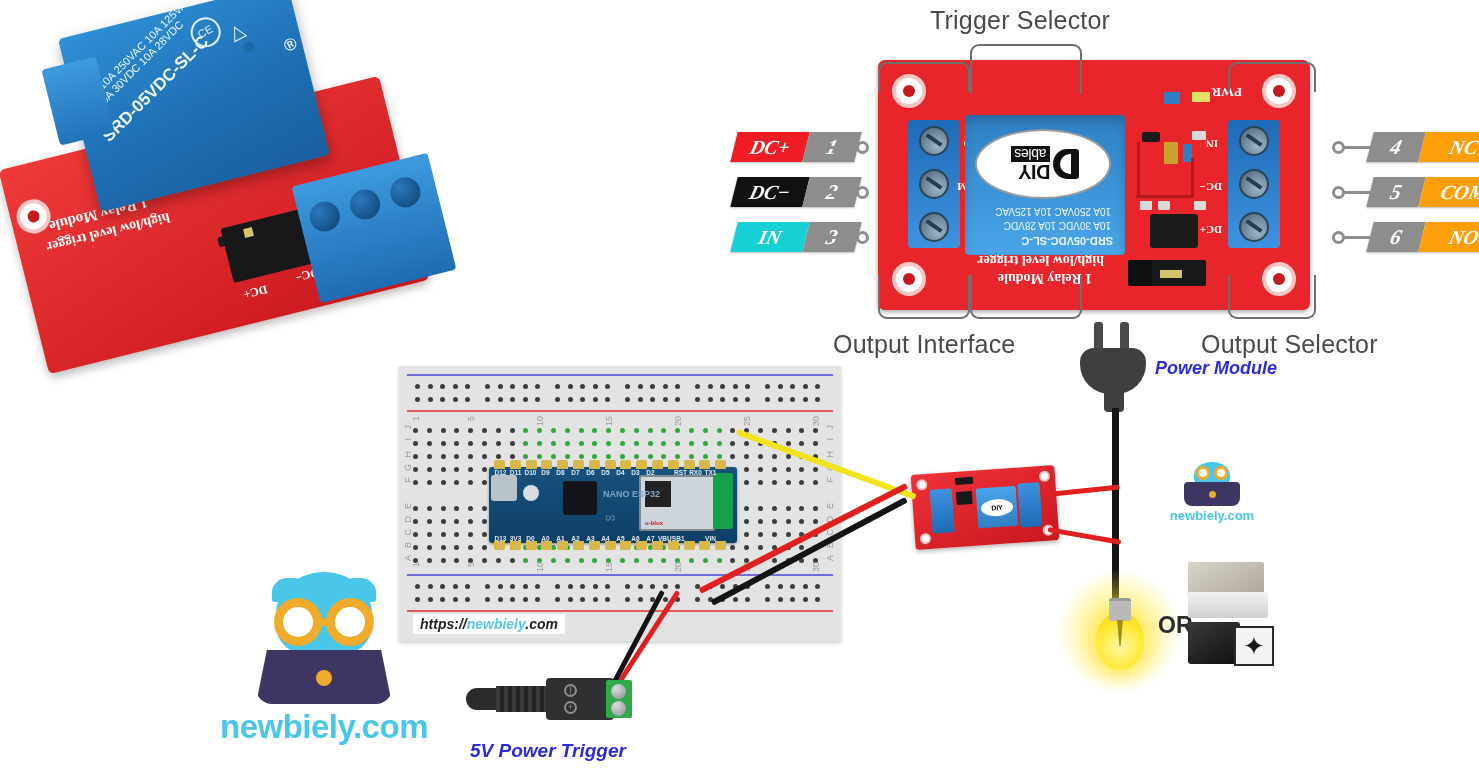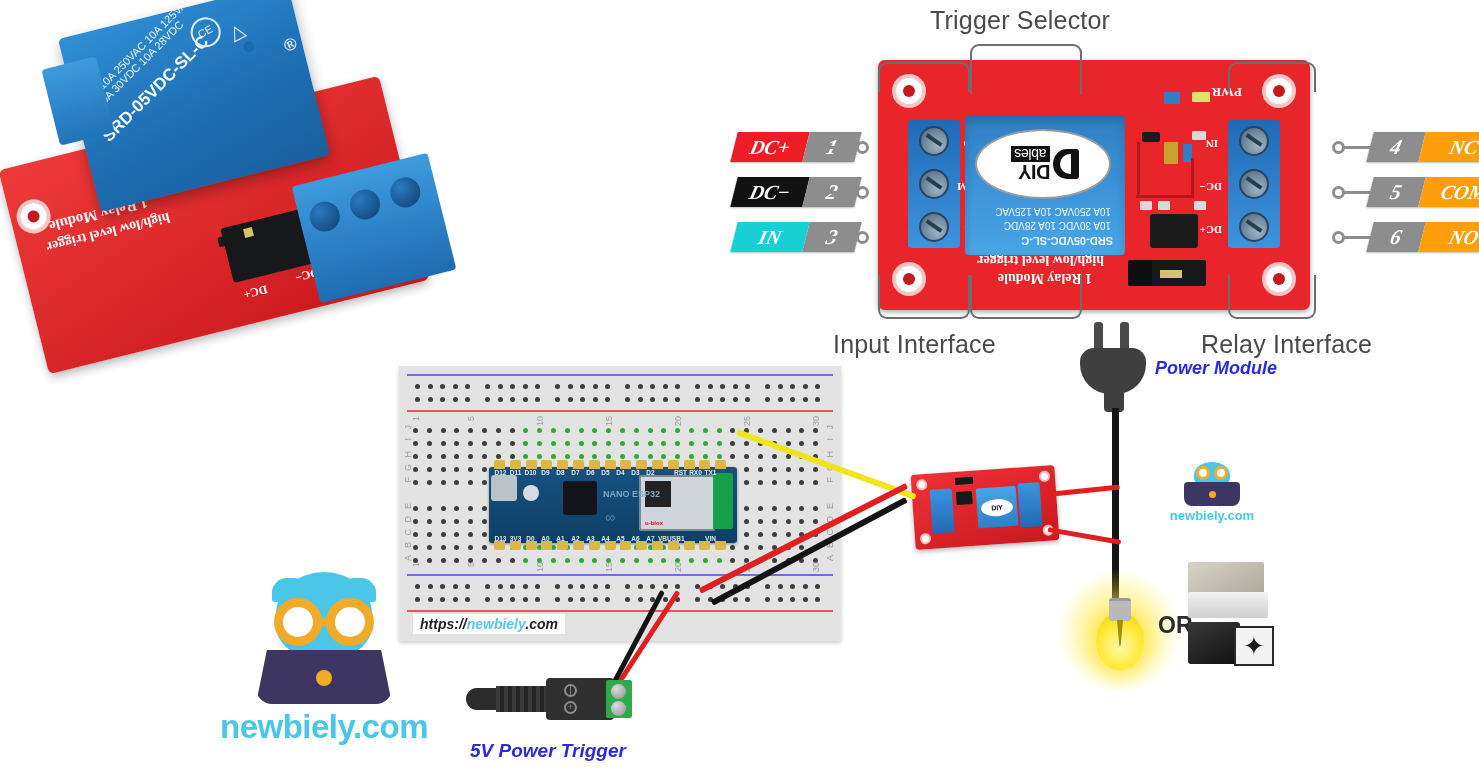--- a/index.html
+++ b/index.html
@@ -279,22 +279,22 @@
     <span class="name">NO</span>
   </div>
 </div>
 <div class="abs" style="left:1344px;top:146px;width:34px;height:3px;background:#8d8d8d;"></div>
 <div class="abs" style="left:1344px;top:191px;width:34px;height:3px;background:#8d8d8d;"></div>
 <div class="abs" style="left:1344px;top:236px;width:34px;height:3px;background:#8d8d8d;"></div>
 <div class="abs dot" style="left:1332px;top:141px;"></div>
 <div class="abs dot" style="left:1332px;top:186px;"></div>
 <div class="abs dot" style="left:1332px;top:231px;"></div>
 
-<div class="abs heading" style="left:833px;top:330px;">Input Interface</div>
-<div class="abs heading" style="left:1201px;top:330px;">Relay Interface</div>
+<div class="abs heading" style="left:833px;top:330px;">Output Interface</div>
+<div class="abs heading" style="left:1201px;top:330px;">Output Selector</div>
 
 <div class="abs" style="left:1078px;top:322px;width:74px;height:92px;">
   <div class="abs" style="left:16px;top:0;width:9px;height:32px;background:#4a4a4a;border-radius:3px;"></div>
   <div class="abs" style="left:42px;top:0;width:9px;height:32px;background:#4a4a4a;border-radius:3px;"></div>
   <div class="abs" style="left:2px;top:26px;width:66px;height:46px;background:#3f3f3f;
        border-radius:14px 14px 30px 30px;"></div>
   <div class="abs" style="left:26px;top:66px;width:20px;height:24px;background:#3f3f3f;
        border-radius:4px;"></div>
 </div>
 <div class="abs" style="left:1112px;top:408px;width:7px;height:212px;background:#151515;"></div>

